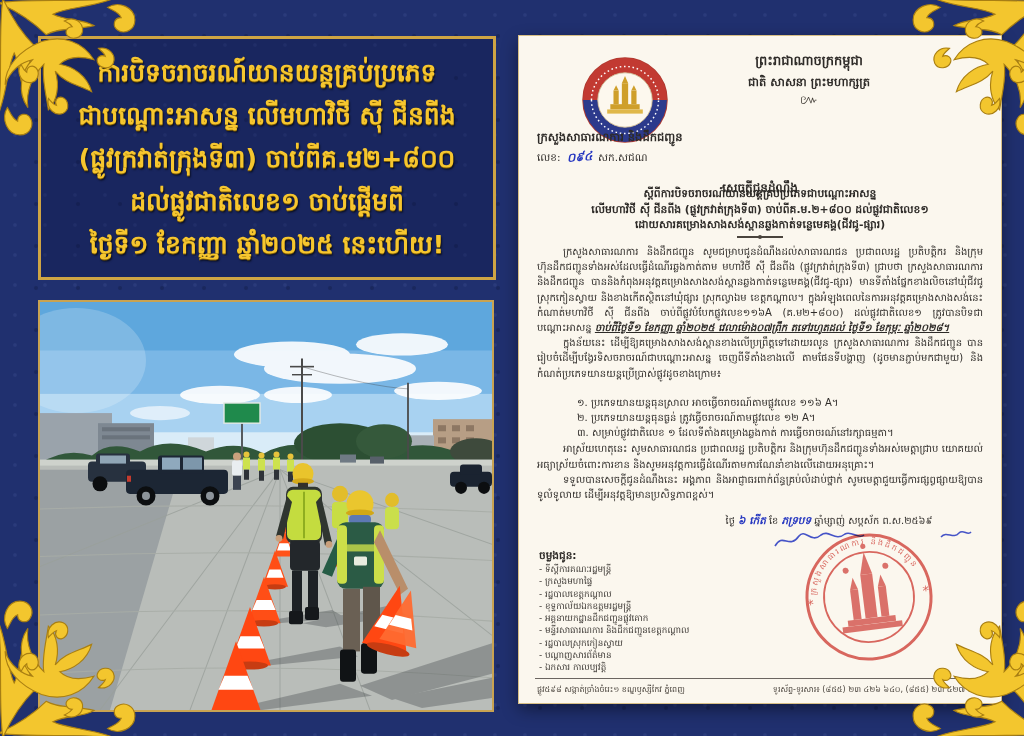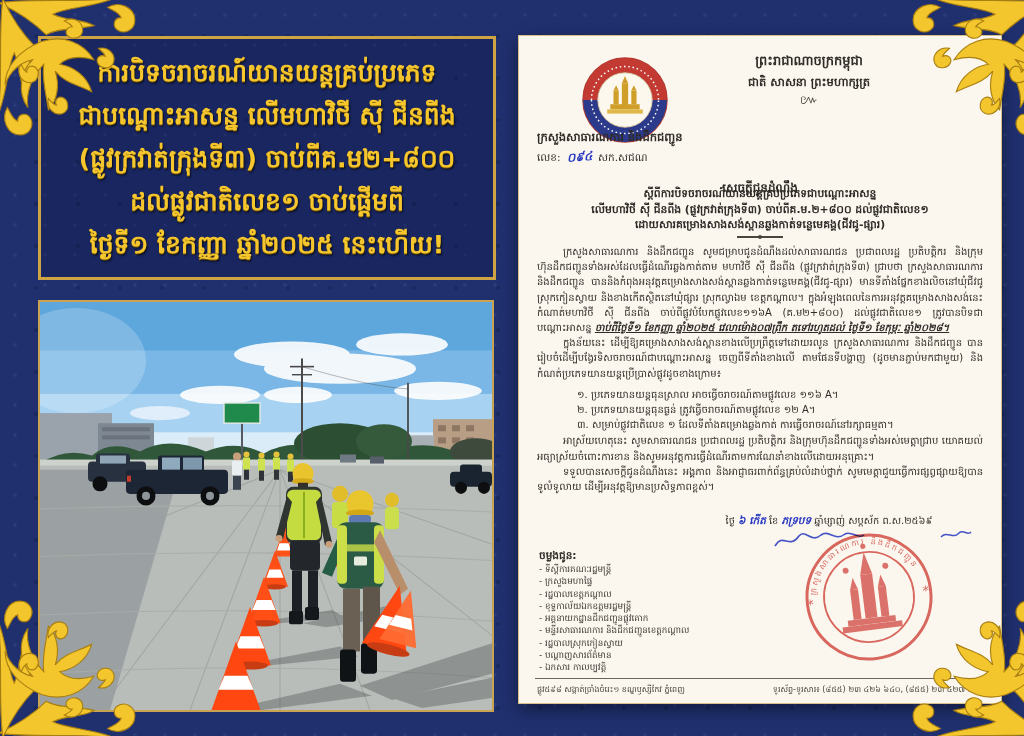--- a/index.html
+++ b/index.html
@@ -40,21 +40,21 @@
   .subject{position:absolute;left:10px;top:150px;width:462px;text-align:center;font-weight:bold;}
   .subject div{font-size:10.8px;line-height:15.5px;white-space:nowrap;overflow:hidden;}
   .divider{position:absolute;left:50%;top:200px;width:46px;height:0;border-top:2px solid #4a443d;
     transform:translateX(-50%);}
   .divider::after{content:"";position:absolute;left:50%;top:-3px;width:4px;height:4px;background:#4a443d;
     border-radius:50%;transform:translateX(-50%);}
   .body{position:absolute;left:18px;top:208px;width:446px;height:266px;overflow:hidden;
     font-size:10px;line-height:15.2px;text-align:justify;}
   .body p{margin:0;text-indent:26px;}
   .emph{font-style:italic;font-weight:bold;text-decoration:underline;}
-  .tlist{margin:6px 0 1px 40px;}
+  .tlist{margin:14px 0 1px 40px;}
   .tlist div{line-height:15.2px;}
   .dateblock{position:absolute;left:150px;top:477px;width:320px;font-size:9.8px;line-height:15px;
     text-align:center;}
   .dateblock .hand{font-size:10.5px;}
   .ccblock{position:absolute;left:20px;top:512px;width:235px;}
   .ccblock .cch{font-size:10.5px;font-weight:bold;line-height:15px;}
   .ccblock .cci{font-size:8.8px;line-height:12.3px;color:#3a3632;}
   .docrule{position:absolute;left:16px;right:16px;top:642px;border-top:1px solid #6b6560;}
   .footer-left{position:absolute;left:18px;top:648px;font-size:8px;color:#4a443d;}
   .footer-right{position:absolute;right:16px;top:648px;font-size:8px;color:#4a443d;}

